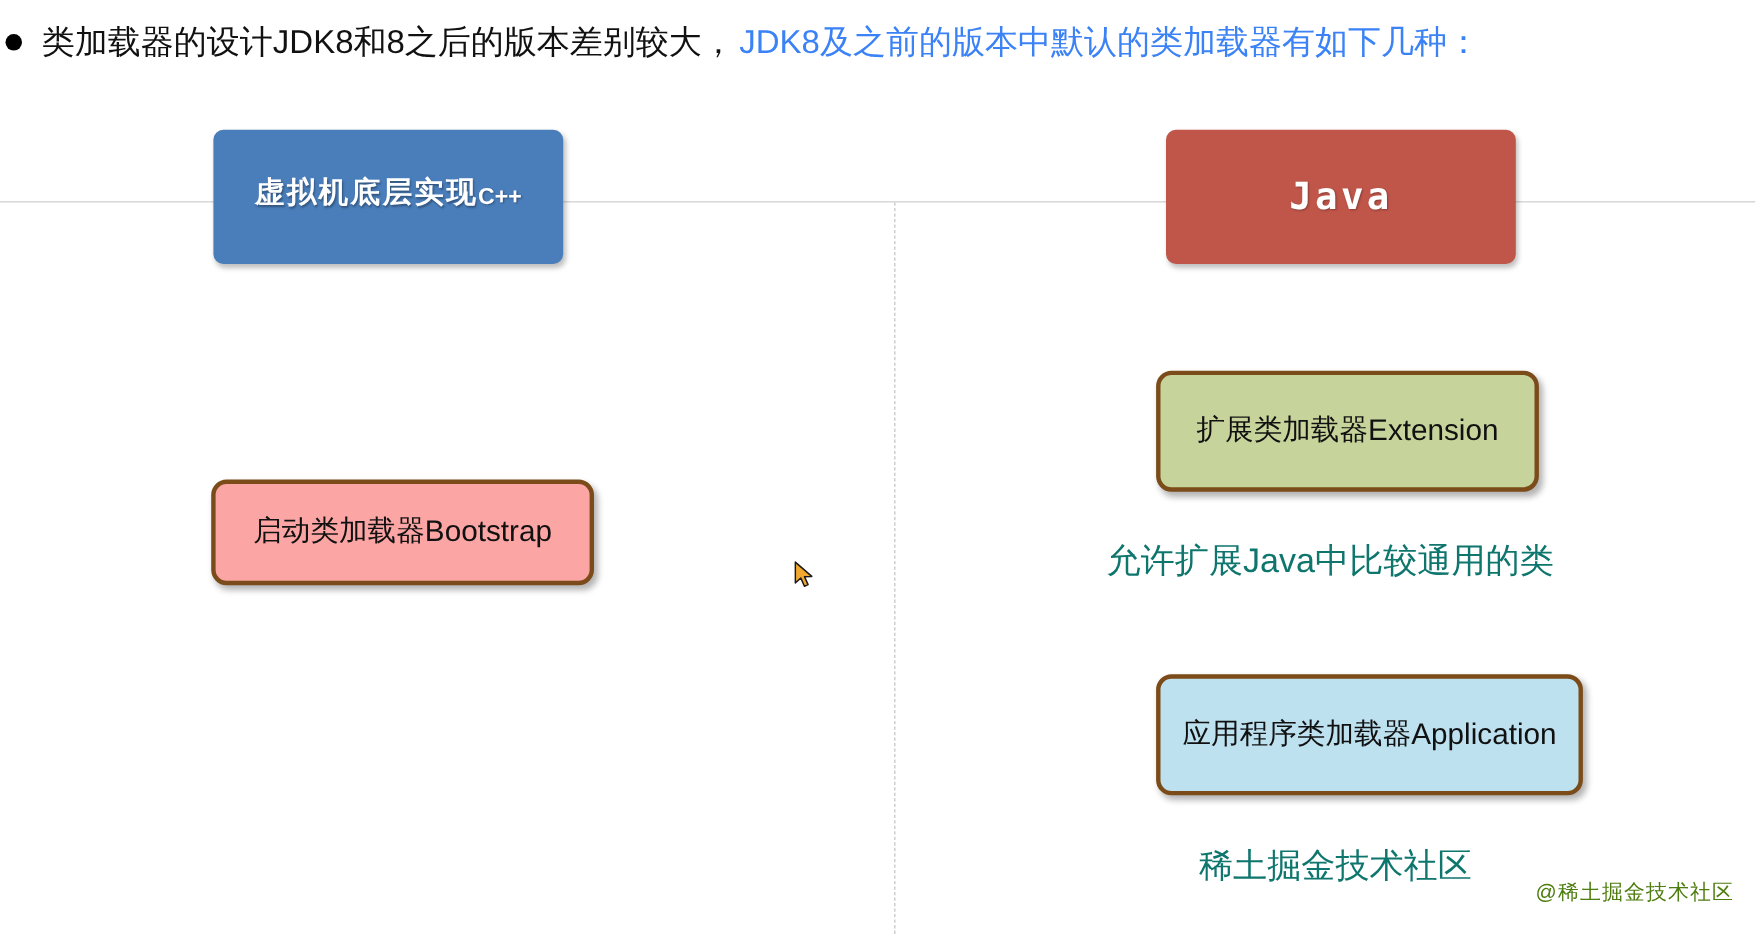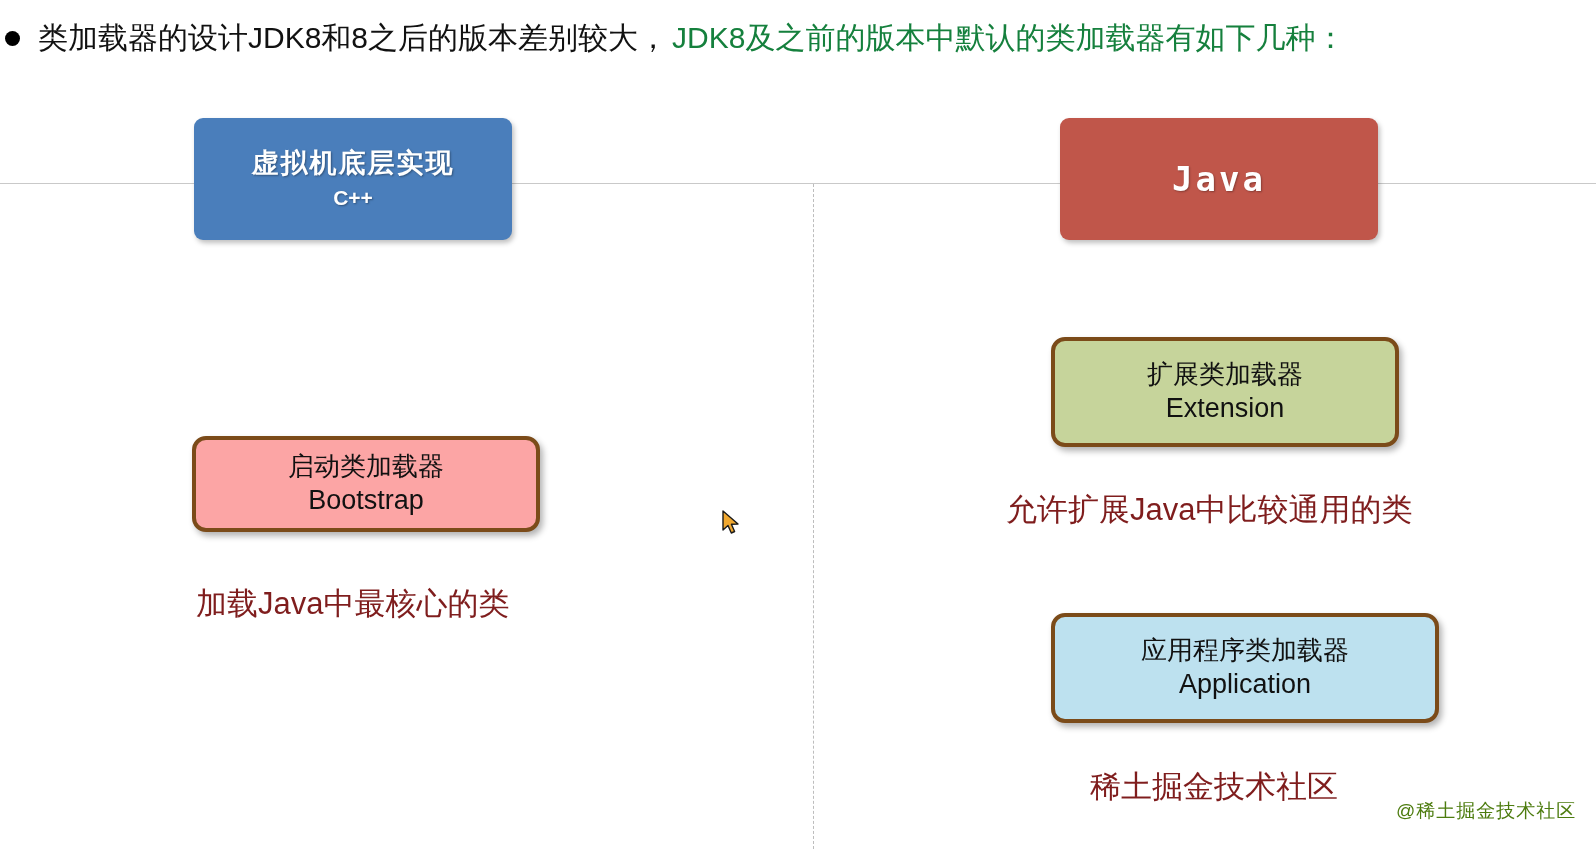--- a/index.html
+++ b/index.html
@@ -38,21 +38,21 @@
     margin-right: 18px;
     flex: none;
   }
   .heading-black {
     font-size: 30px;
     color: #111111;
     letter-spacing: 0px;
   }
   .heading-red {
     font-size: 30px;
-    color: #15803d;
+    color: #3b82f6;
     margin-left: 4px;
   }
 
   
   .hline {
     position: absolute;
     left: 0;
     top: 183px;
     width: 1596px;
     height: 0;
@@ -65,21 +65,20 @@
     width: 0;
     height: 665px;
     border-left: 1px dashed #bdbdbd;
   }
 
   
   .box {
     position: absolute;
     box-sizing: border-box;
     display: flex;
-    flex-direction: column;
     align-items: center;
     justify-content: center;
     text-align: center;
     line-height: 1.18;
   }
 
   
   .box-vm {
     left: 194px;
     top: 118px;
@@ -156,21 +155,21 @@
     top: 613px;
     width: 388px;
     height: 110px;
     background: #bde1ef;
   }
 
   
   .caption {
     position: absolute;
     font-size: 31px;
-    color: #7f1d1d;
+    color: #0f766e;
     white-space: nowrap;
   }
   .cap-bootstrap { left: 196px;  top: 583px; }
   .cap-extension { left: 1006px; top: 489px; }
   .cap-application { left: 1090px; top: 766px; }
 
   
   .watermark {
     position: absolute;
     left: 1396px;
@@ -208,21 +207,20 @@
   <div class="box box-vm">
     <div class="line1">虚拟机底层实现</div>
     <div class="line2">C++</div>
   </div>
 
   <div class="box loader box-bootstrap">
     <div class="cn">启动类加载器</div>
     <div class="en">Bootstrap</div>
   </div>
 
-  <div class="caption cap-bootstrap">加载Java中最核心的类</div>
 
   <div class="box loader box-extension">
     <div class="cn">扩展类加载器</div>
     <div class="en">Extension</div>
   </div>
 
   <div class="box box-java">
     <div class="line1">Java</div>
   </div>
 

